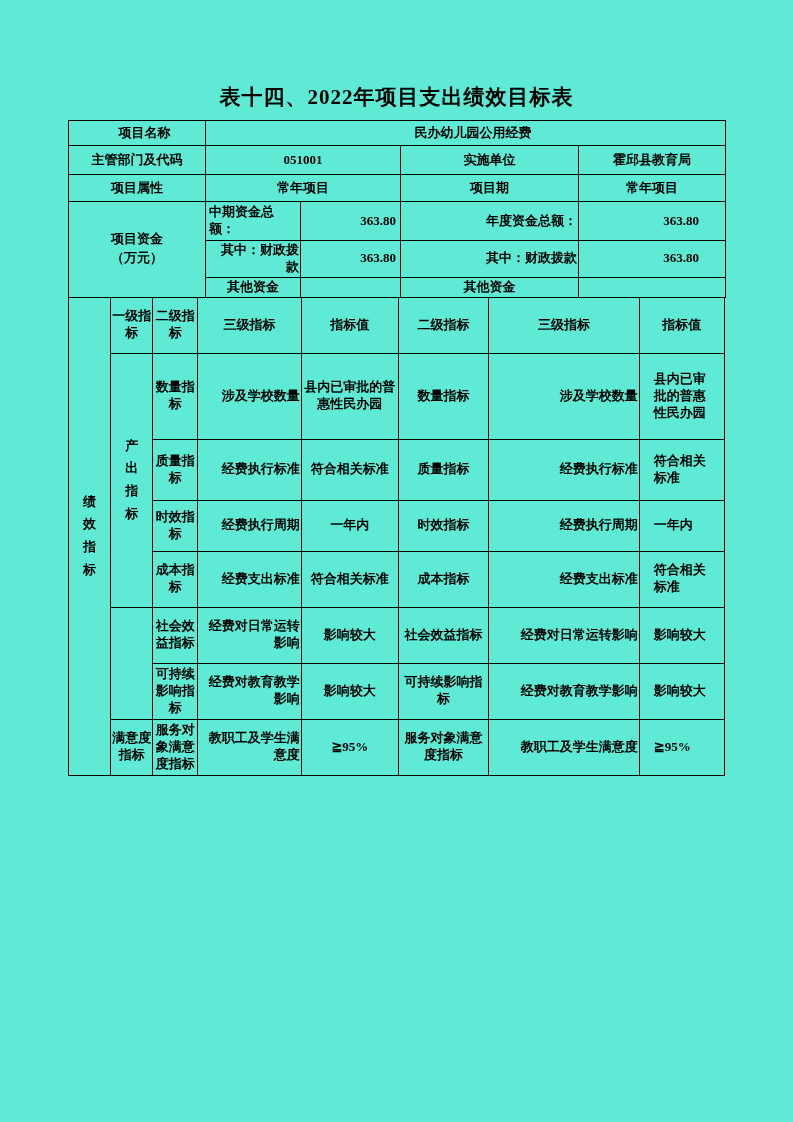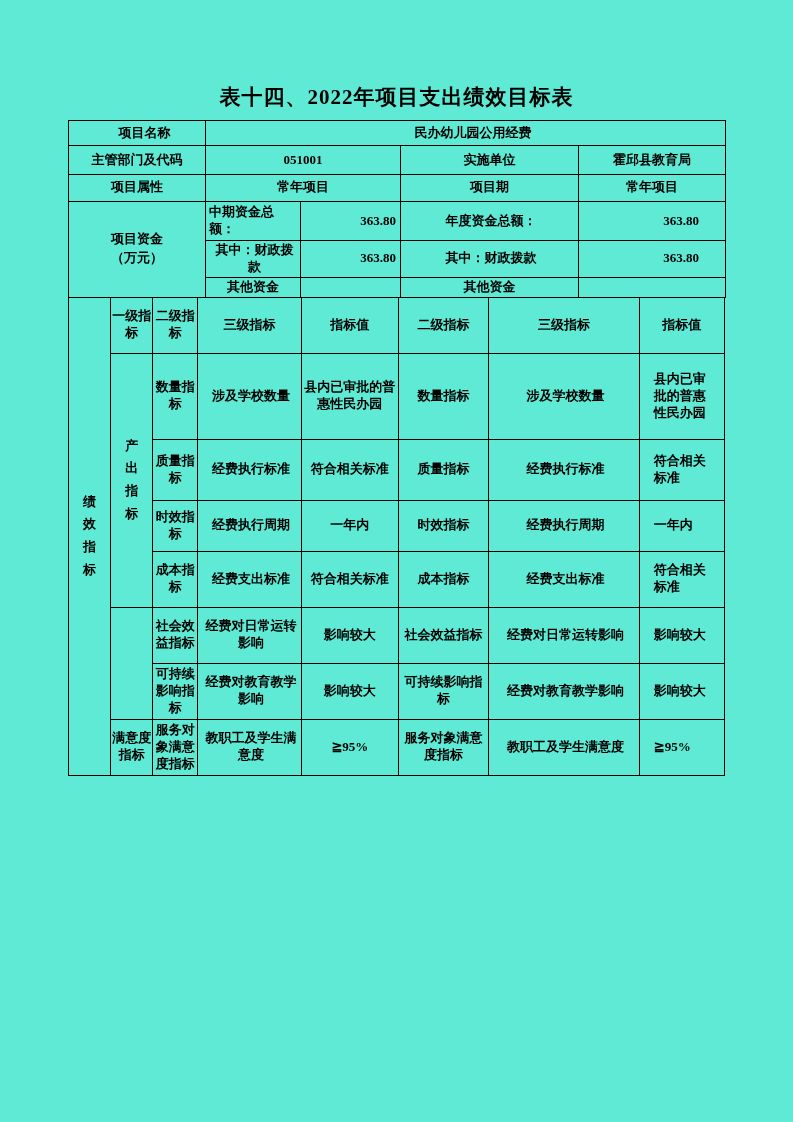--- a/index.html
+++ b/index.html
@@ -19,29 +19,29 @@
   .tables{margin:12px 0 0 68px;width:657px;}
   table{
     border-collapse:collapse;table-layout:fixed;width:657px;
   }
   table + table{margin-top:-1px;}
   td{
     border:1px solid #000;font-size:13px;font-weight:700;line-height:1.3;
     text-align:center;vertical-align:middle;padding:1px;overflow:hidden;
     word-break:break-all;
   }
-  .left{text-align:center;padding-left:4px;}
+  .left{text-align:right;padding-left:4px;}
   .num{text-align:right;padding-right:4px;}
   .num-wide{text-align:right;padding-right:26px;}
   .vert{width:1em;margin:0 auto;word-break:break-all;line-height:1.75;text-align:center;}
   .narrowlbl{width:72px;text-align:left;margin-left:2px;}
   .fundlbl{width:58px;margin:0 auto;text-align:center;line-height:1.45;}
   .gval{width:56px;margin:0 auto;text-align:left;}
   
-  tr.ir1 td{height:22px;padding-left:16px;} tr.ir2 td{height:26px;margin-left:32px;} tr.ir3 td{height:24px;font-family:Liberation Mono, monospace;}
+  tr.ir1 td{height:22px;padding-left:16px;} tr.ir2 td{height:26px;margin-left:32px;} tr.ir3 td{height:24px;}
   tr.ir4 td{height:36px;} tr.ir5 td{height:20px;} tr.ir6 td{height:16px;}
   tr.gr1 td{height:94px;} tr.gr2 td{height:90px;}
   tr.ph td{height:53px;} tr.p1 td{height:83px;} tr.p2 td{height:58px;}
   tr.p3 td{height:48px;} tr.p4 td{height:53px;} tr.p5 td{height:53px;}
   tr.p6 td{height:53px;} tr.p7 td{height:53px;}
 </style>
 </head>
 <body>
 
 <div class="page">

